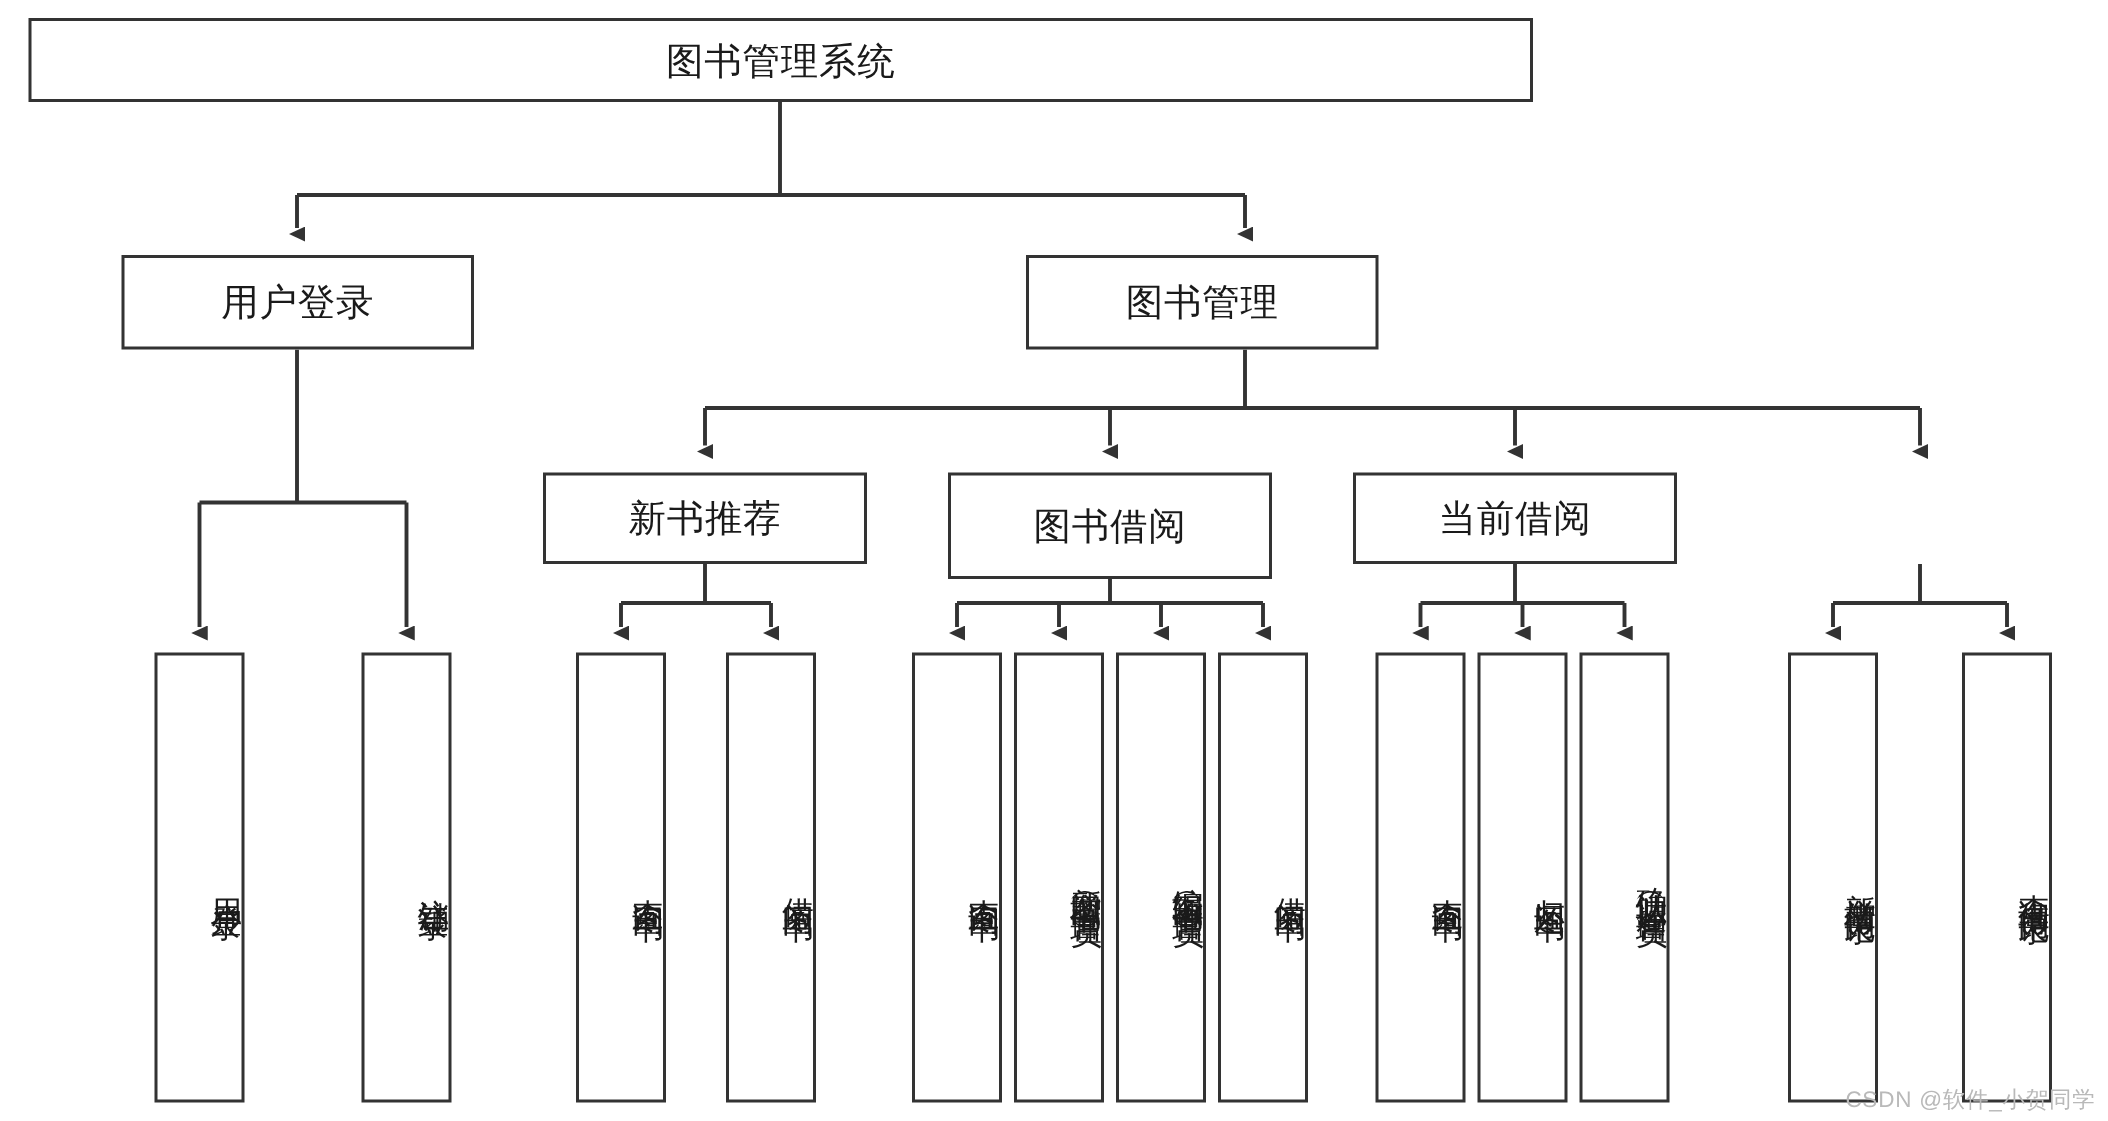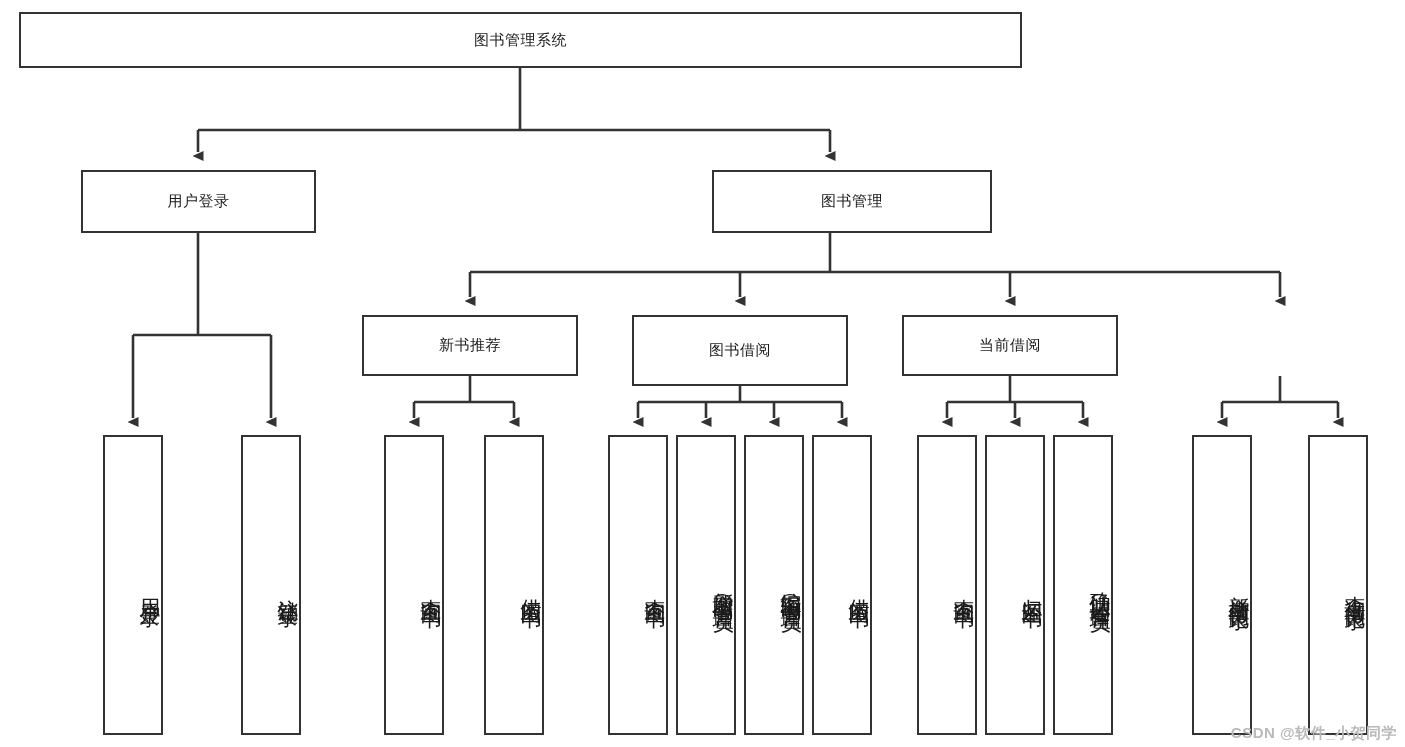--- a/index.html
+++ b/index.html
@@ -28,21 +28,21 @@
     position: absolute;
     box-sizing: border-box;
     border: 2px solid #333333;
     background: #ffffff;
     display: flex;
     align-items: center;
     justify-content: center;
     color: #1a1a1a;
   }
   .node.horiz {
-    font-size: 15px;
+    font-size: 25px;
     letter-spacing: 0.5px;
   }
   .node.vert {
     writing-mode: vertical-rl;
     text-orientation: upright;
     font-size: 21px;
     letter-spacing: 3px;
     padding-top: 6px;
     align-items: flex-start;
     justify-content: center;
@@ -52,21 +52,20 @@
     display: block;
   }
   .watermark {
     position: absolute;
     right: 8px;
     bottom: 4px;
     font-size: 15px;
     color: #b9b9b9;
     white-space: nowrap;
     letter-spacing: 0.5px;
-    font-weight: bold;
   }
 </style>
 </head>
 <body>
 
 <div id="canvas">
 
   <svg class="edges" viewBox="0 0 1405 747" xmlns="http://www.w3.org/2000/svg">
     <defs>
       <marker id="arrow" markerWidth="10" markerHeight="11" refX="1" refY="5.5" orient="auto" markerUnits="userSpaceOnUse">
@@ -117,21 +116,21 @@
     </g>
   </svg>
 
   <div class="node horiz" style="left:19px; top:12px; width:1003px; height:56px;">
     <span class="label">图书管理系统</span>
   </div>
 
   <div class="node horiz" style="left:81px; top:170px; width:235px; height:63px;">
     <span class="label">用户登录</span>
   </div>
-  <div class="node horiz" style="left:712px; top:170px; width:280px; height:63px;">
+  <div class="node horiz" style="left:684px; top:170px; width:235px; height:63px;">
     <span class="label">图书管理</span>
   </div>
 
   <div class="node horiz" style="left:362px; top:315px; width:216px; height:61px;">
     <span class="label">新书推荐</span>
   </div>
   <div class="node horiz" style="left:632px; top:315px; width:216px; height:71px;">
     <span class="label">图书借阅</span>
   </div>
   <div class="node horiz" style="left:902px; top:315px; width:216px; height:61px;justify-content:center;">

